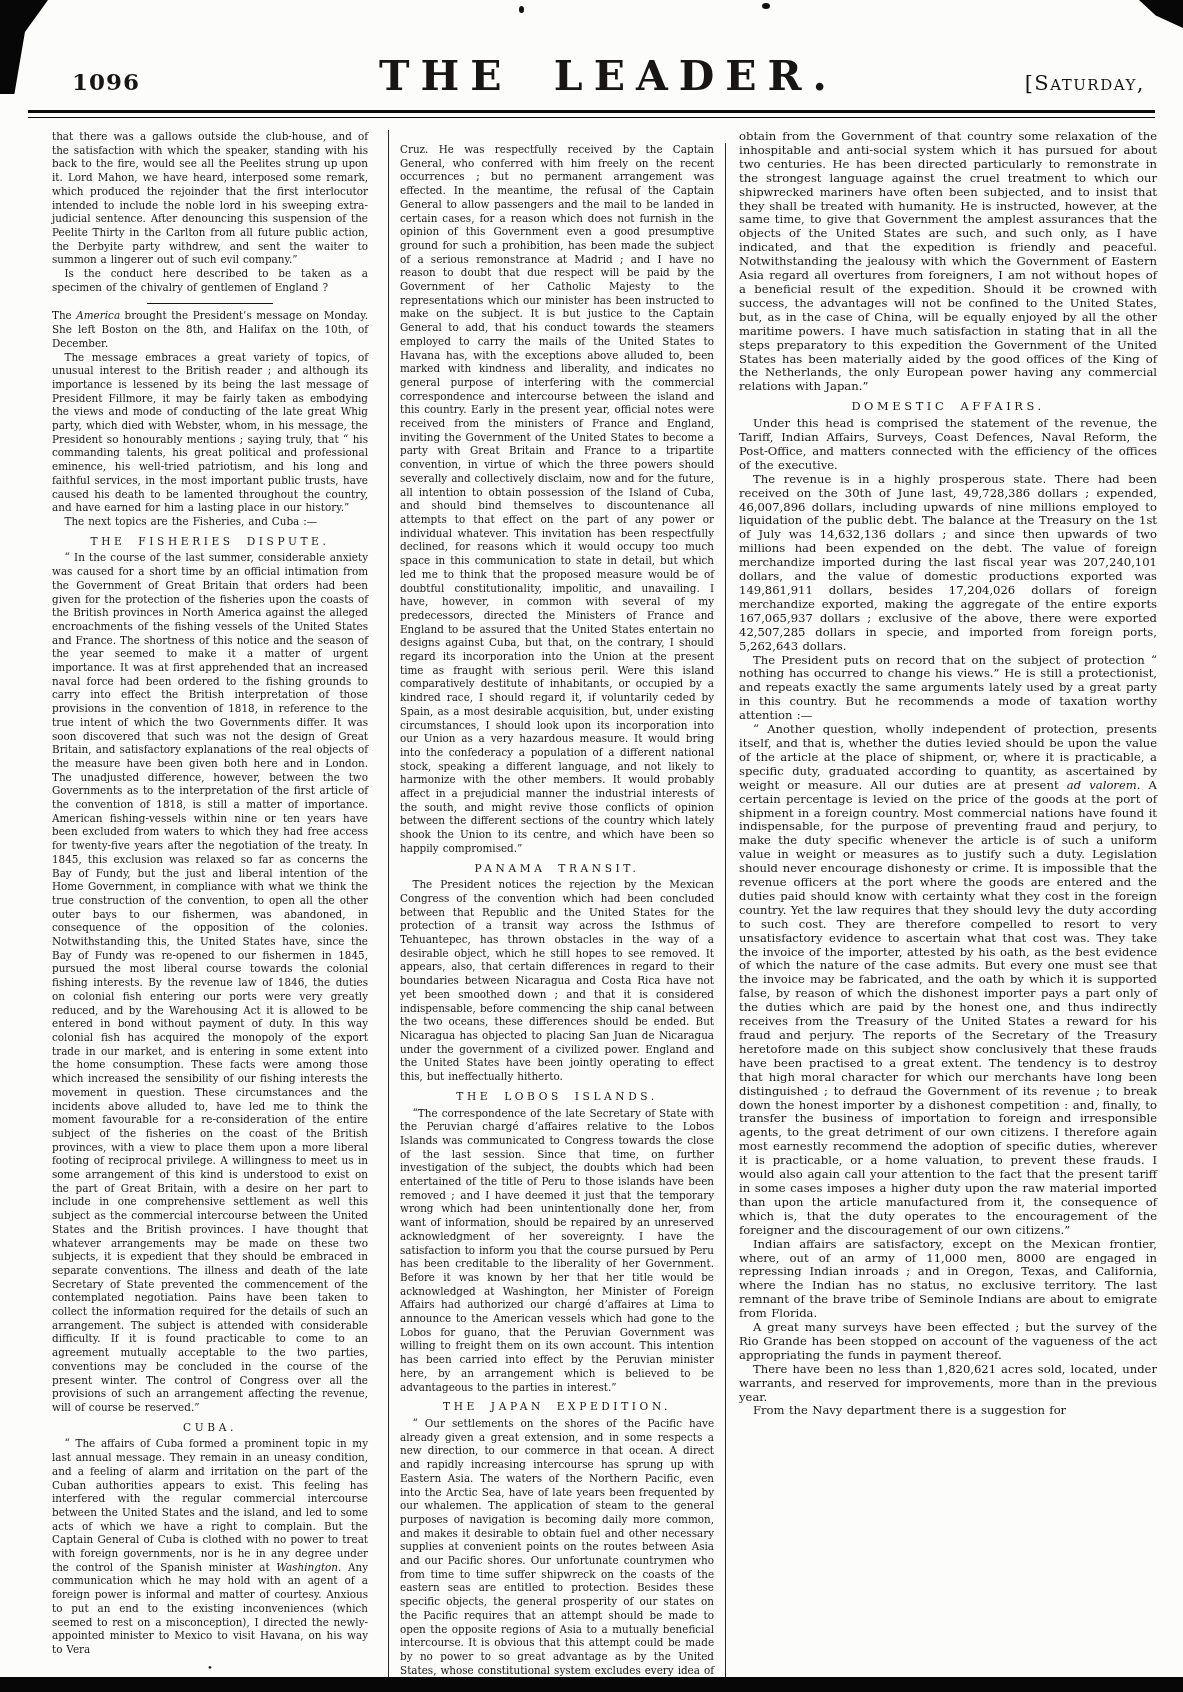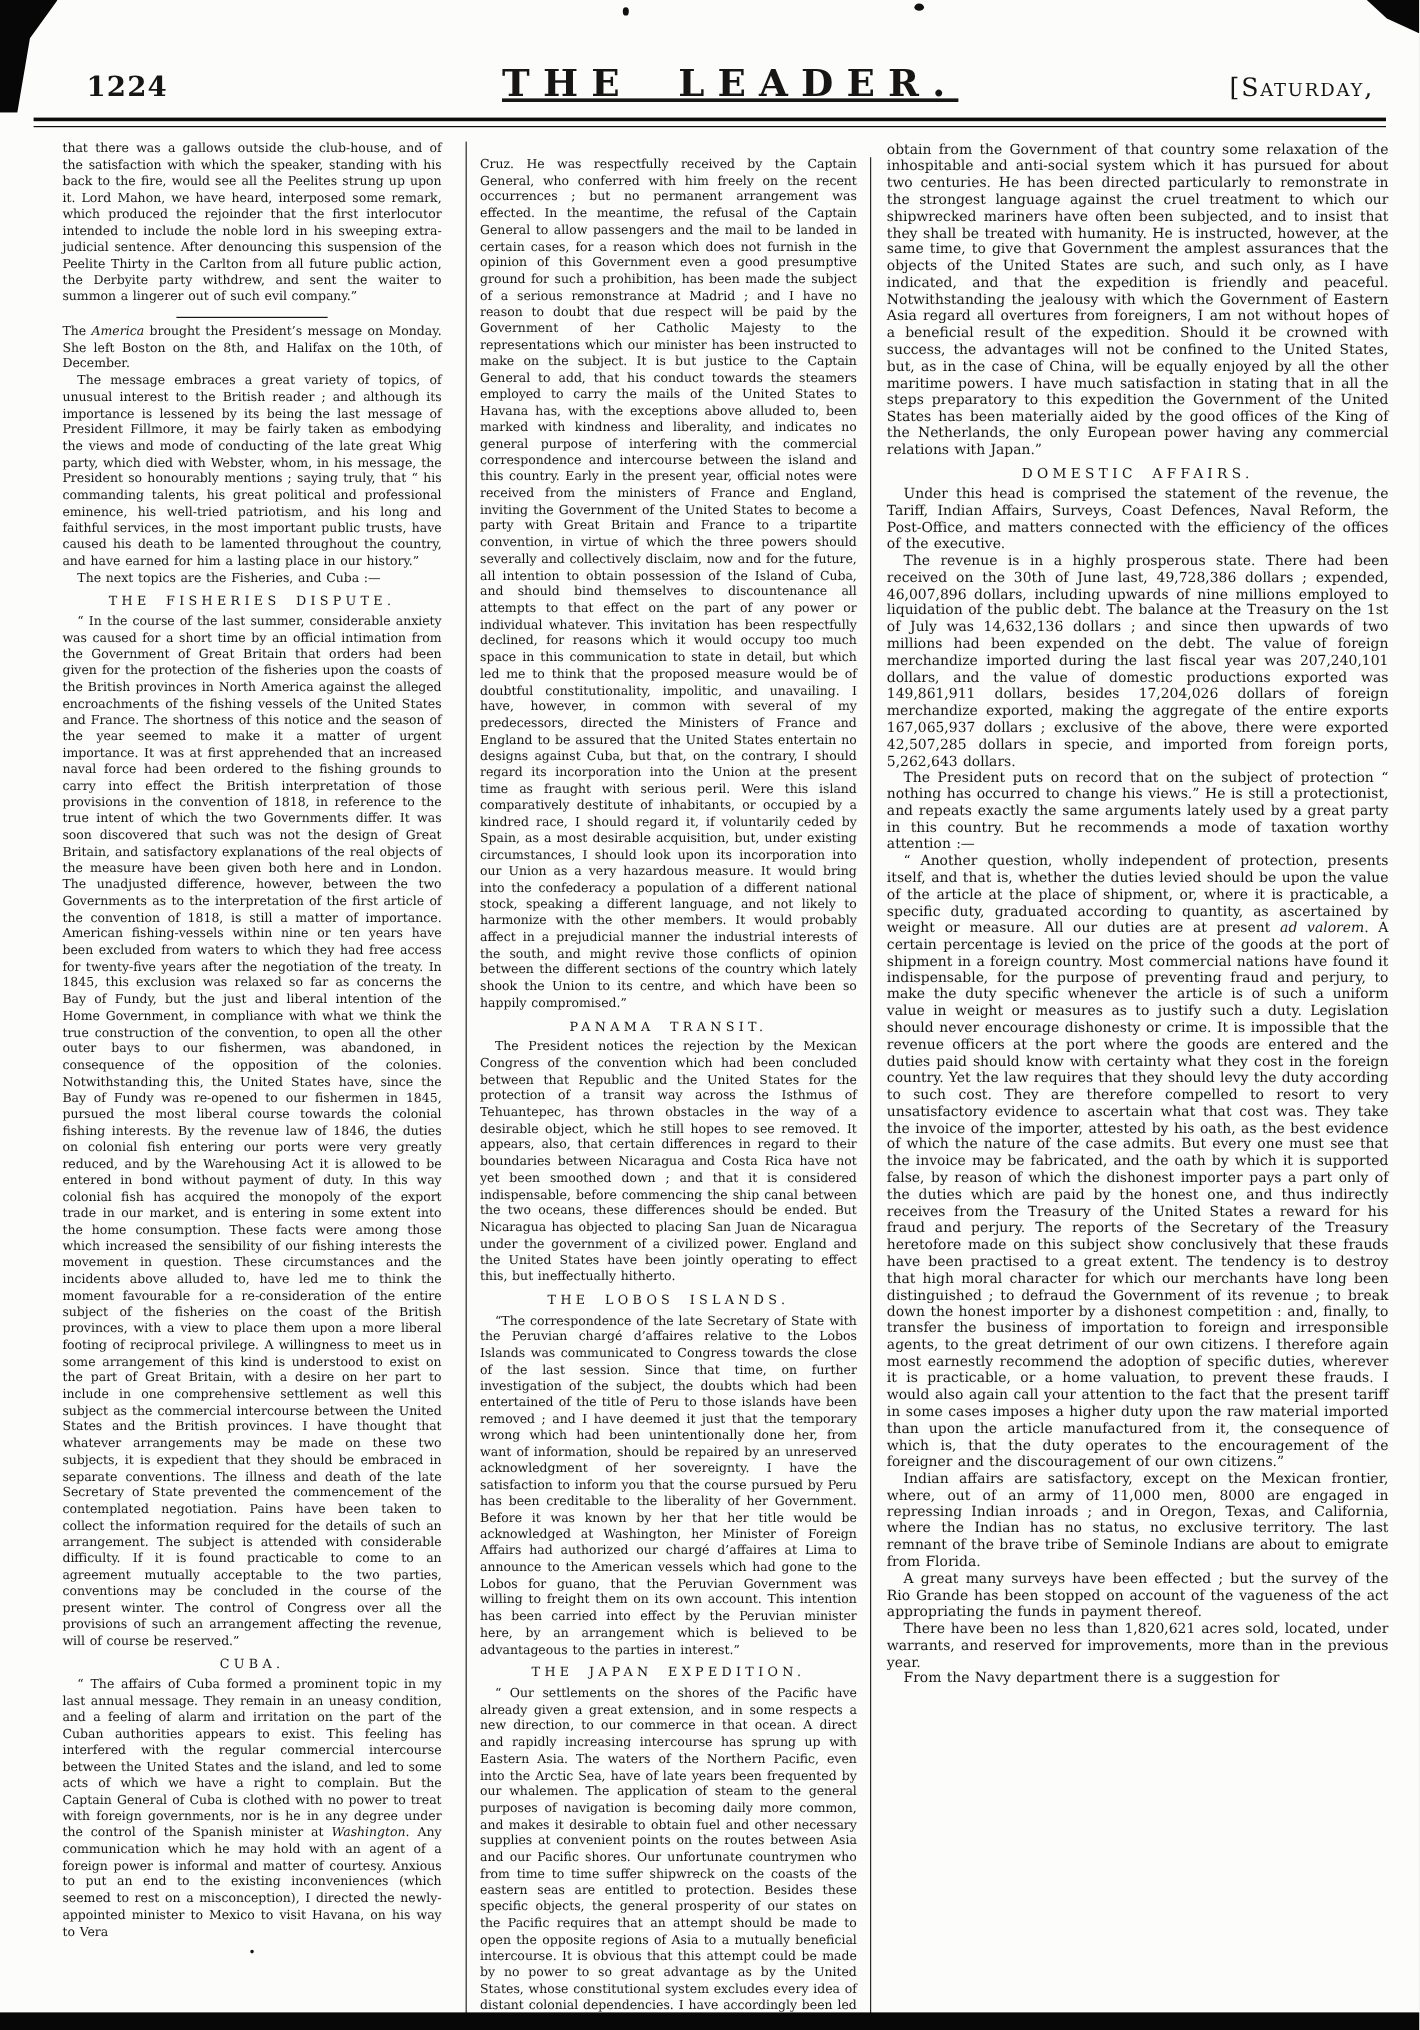--- a/index.html
+++ b/index.html
@@ -19,21 +19,21 @@
     clip-path:polygon(0 0,100% 0,100% 100%,38% 55%);}
   .speck-a{position:absolute;top:6px;left:519px;width:5px;height:7px;background:#111;border-radius:50%;}
   .speck-b{position:absolute;top:3px;left:762px;width:8px;height:6px;background:#111;border-radius:50%;}
   .band-bottom{position:absolute;bottom:0;left:0;width:100%;height:15px;background:#070707;}
   
   .header{
     display:grid;grid-template-columns:1fr auto 1fr;align-items:baseline;
     padding:52px 38px 4px 72px;
   }
   .page-number{font-size:23px;font-weight:bold;letter-spacing:1px;justify-self:start;}
-  .masthead{font-size:31px;font-weight:bold;letter-spacing:11px;word-spacing:16px;justify-self:center;text-decoration:underline;}
+  .masthead{font-size:41px;font-weight:bold;letter-spacing:11px;word-spacing:16px;justify-self:center;}
   .date-label{font-size:21px;font-variant:small-caps;letter-spacing:1.5px;justify-self:end;}
   .double-rule{margin:6px 28px 8px 28px;height:4px;border-top:3px solid #0c0c0c;border-bottom:1px solid #0c0c0c;}
   
   .columns{display:flex;align-items:stretch;padding:4px 26px 0 52px;height:1560px;overflow:hidden;}
   .col{box-sizing:border-box;text-align:justify;}
   .col-1{flex:0 0 30.5%;padding-right:20px;border-right:1px solid #2a2a2a;font-size:10.4px;line-height:13.7px;}
   .col-2{flex:0 0 30.5%;padding:0 11px;border-right:1px solid #2a2a2a;font-size:10.4px;line-height:13.7px;margin-top:13px;}
   .col-3{flex:1 1 auto;padding-left:13px;font-size:11.6px;line-height:13.9px;}
   .blk-p{margin:0;text-indent:1.2em;text-align:justify;word-spacing:.06em;}
   .blk-p.noindent{text-indent:0;}
@@ -54,30 +54,31 @@
 <body>
 
 <div class="page">
 
   <div class="blob-tl"></div>
   <div class="blob-tr"></div>
   <div class="speck-a"></div>
   <div class="speck-b"></div>
 
   <div class="header">
-    <div class="page-number">1224</div>
+    <div class="page-number">1096</div>
     <div class="masthead">THE LEADER.</div>
     <div class="date-label">[Saturday,</div>
   </div>
 
   <div class="double-rule"></div>
 
   <div class="columns">
     <div class="col col-1">
         <p class="blk-p noindent">that there was a gallows outside the club-house, and of the satisfaction with which the speaker, standing with his back to the fire, would see all the Peelites strung up upon it.  Lord Mahon, we have heard, interposed some remark, which produced the rejoinder that the first interlocutor intended to include the noble lord in his sweeping extra-judicial sentence.  After denouncing this suspension of the Peelite Thirty in the Carlton from all future public action, the Derbyite party withdrew, and sent the waiter to summon a lingerer out of such evil company.”</p>
+        <p class="blk-p">Is the conduct here described to be taken as a specimen of the chivalry of gentlemen of England ?</p>
         <div class="blk-rule"></div>
         <p class="blk-p noindent">The <em>America</em> brought the President’s message on Monday.  She left Boston on the 8th, and Halifax on the 10th, of December.</p>
         <p class="blk-p">The message embraces a great variety of topics, of unusual interest to the British reader ; and although its importance is lessened by its being the last message of President Fillmore, it may be fairly taken as embodying the views and mode of conducting of the late great Whig party, which died with Webster, whom, in his message, the President so honourably mentions ; saying truly, that “ his commanding talents, his great political and professional eminence, his well-tried patriotism, and his long and faithful services, in the most important public trusts, have caused his death to be lamented throughout the country, and have earned for him a lasting place in our history.”</p>
         <p class="blk-p">The next topics are the Fisheries, and Cuba :—</p>
         <div class="blk-subheading">THE FISHERIES DISPUTE.</div>
         <p class="blk-p">“ In the course of the last summer, considerable anxiety was caused for a short time by an official intimation from the Government of Great Britain that orders had been given for the protection of the fisheries upon the coasts of the British provinces in North America against the alleged encroachments of the fishing vessels of the United States and France.  The shortness of this notice and the season of the year seemed to make it a matter of urgent importance.  It was at first apprehended that an increased naval force had been ordered to the fishing grounds to carry into effect the British interpretation of those provisions in the convention of 1818, in reference to the true intent of which the two Governments differ.  It was soon discovered that such was not the design of Great Britain, and satisfactory explanations of the real objects of the measure have been given both here and in London.  The unadjusted difference, however, between the two Governments as to the interpretation of the first article of the convention of 1818, is still a matter of importance.  American fishing-vessels within nine or ten years have been excluded from waters to which they had free access for twenty-five years after the negotiation of the treaty.  In 1845, this exclusion was relaxed so far as concerns the Bay of Fundy, but the just and liberal intention of the Home Government, in compliance with what we think the true construction of the convention, to open all the other outer bays to our fishermen, was abandoned, in consequence of the opposition of the colonies.  Notwithstanding this, the United States have, since the Bay of Fundy was re-opened to our fishermen in 1845, pursued the most liberal course towards the colonial fishing interests.  By the revenue law of 1846, the duties on colonial fish entering our ports were very greatly reduced, and by the Warehousing Act it is allowed to be entered in bond without payment of duty.  In this way colonial fish has acquired the monopoly of the export trade in our market, and is entering in some extent into the home consumption.  These facts were among those which increased the sensibility of our fishing interests the movement in question.  These circumstances and the incidents above alluded to, have led me to think the moment favourable for a re-consideration of the entire subject of the fisheries on the coast of the British provinces, with a view to place them upon a more liberal footing of reciprocal privilege.  A willingness to meet us in some arrangement of this kind is understood to exist on the part of Great Britain, with a desire on her part to include in one comprehensive settlement as well this subject as the commercial intercourse between the United States and the British provinces.  I have thought that whatever arrangements may be made on these two subjects, it is expedient that they should be embraced in separate conventions.  The illness and death of the late Secretary of State prevented the commencement of the contemplated negotiation.  Pains have been taken to collect the information required for the details of such an arrangement.  The subject is attended with considerable difficulty.  If it is found practicable to come to an agreement mutually acceptable to the two parties, conventions may be concluded in the course of the present winter.  The control of Congress over all the provisions of such an arrangement affecting the revenue, will of course be reserved.”</p>
         <div class="blk-subheading">CUBA.</div>
         <p class="blk-p">“ The affairs of Cuba formed a prominent topic in my last annual message.  They remain in an uneasy condition, and a feeling of alarm and irritation on the part of the Cuban authorities appears to exist.  This feeling has interfered with the regular commercial intercourse between the United States and the island, and led to some acts of which we have a right to complain.  But the Captain General of Cuba is clothed with no power to treat with foreign governments, nor is he in any degree under the control of the Spanish minister at <em>Washington</em>.  Any communication which he may hold with an agent of a foreign power is informal and matter of courtesy.  Anxious to put an end to the existing inconveniences (which seemed to rest on a misconception), I directed the newly-appointed minister to Mexico to visit Havana, on his way to Vera</p>
         <div class="blk-mark">•</div>
       </div>

